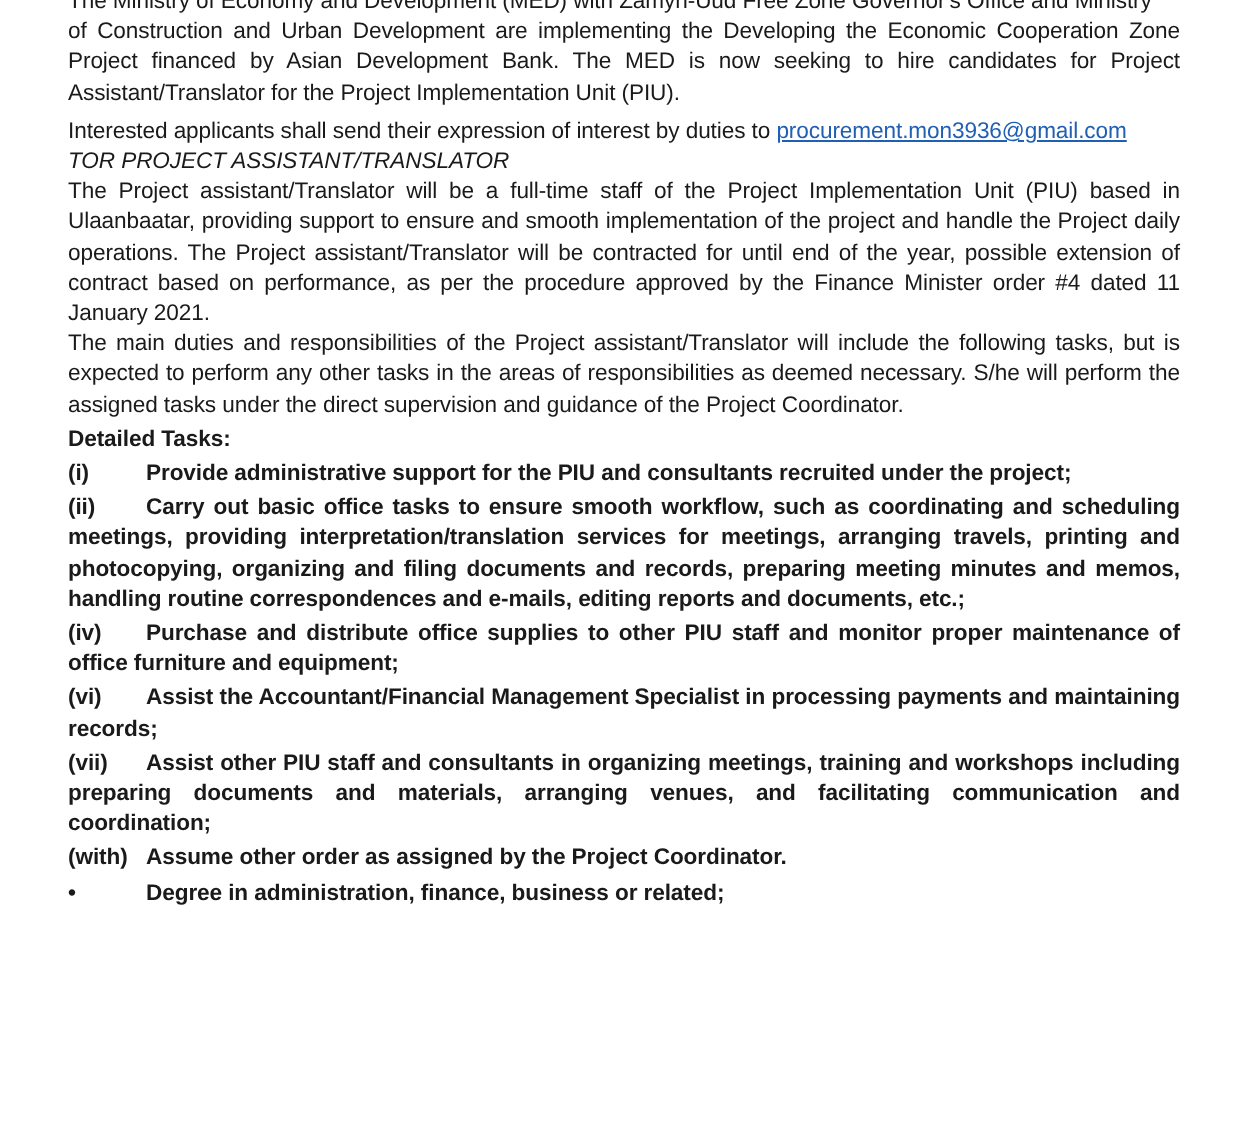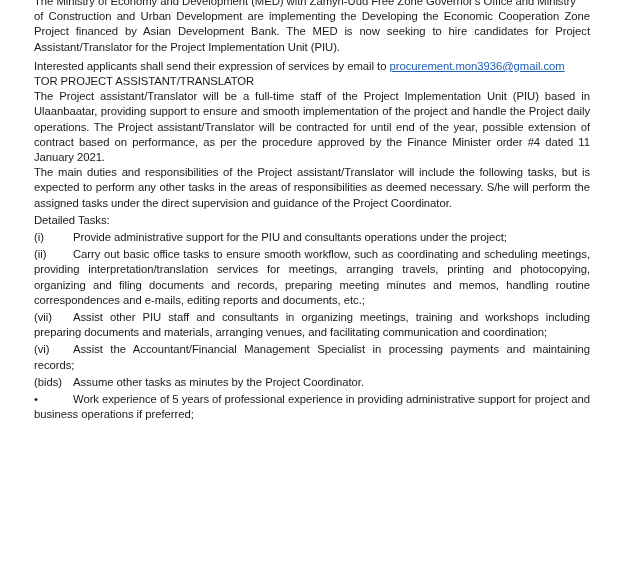--- a/index.html
+++ b/index.html
@@ -5,49 +5,50 @@
   html, body { margin:0; padding:0; background:#ffffff; }
   body { width:630px; height:570px; overflow:hidden; position:relative; }
   .page {
     position:absolute; left:34px; top:-6px; width:556px;
     font-family:"Liberation Sans", sans-serif;
     font-size:11.3px; line-height:15.2px; color:#1a1a1a;
     letter-spacing:-0.05px;
   }
   .p { margin:0; text-align:justify; }
   .gap-s { margin-top:4px; }
-  .gap-l { margin-top:22px; }
+  .gap-l { margin-top:22px;font-style:italic; }
   .heading { margin:0; }
   .email { color:#1f5fb4; text-decoration:underline;margin-top:36px; }
-  .item { margin:2px 0 0 0; text-align:justify; }
+  .item { margin:2px 0 0 0; text-align:justify;font-weight:bold; }
   .num { display:inline-block; width:39px; }
   .bullet { display:inline-block; width:39px; }
 </style>
 </head>
 <body>
 
 <div class="page">
   <p class="p">The Ministry of Economy and Development (MED) with Zamyn-Uud Free Zone Governor's Office and Ministry</p>
   <p class="p">of Construction and Urban Development are implementing the Developing the Economic Cooperation Zone Project financed by Asian Development Bank. The MED is now seeking to hire candidates for Project Assistant/Translator  for the Project Implementation Unit (PIU).</p>
 
   <p class="p gap-s">
-    <span>Interested applicants shall send their expression of services by email to </span>
+    <span>Interested applicants shall send their expression of interest by duties to </span>
     <span class="email">procurement.mon3936@gmail.com</span><br>
   </p>
 
   <p class="heading gap-l">TOR PROJECT ASSISTANT/TRANSLATOR</p>
   <p class="p">The Project assistant/Translator will be a full-time staff of the Project Implementation Unit (PIU) based in Ulaanbaatar, providing support to ensure and smooth implementation of the project and handle the Project daily operations. The Project assistant/Translator will be contracted for until end of the year, possible extension of contract based on performance, as per the procedure approved by the Finance Minister order #4 dated 11 January 2021.</p>
   <p class="p">The main duties and responsibilities of the Project assistant/Translator will include the following tasks, but is expected to perform any other tasks in the areas of responsibilities as deemed necessary. S/he will perform the assigned tasks under the direct supervision and guidance of the Project Coordinator.</p>
   <p class="item">Detailed Tasks:</p>
 
   <div>
-    <p class="item"><span class="num">(i)</span><span>Provide administrative support for the PIU and consultants operations under the project;</span></p>
+    <p class="item"><span class="num">(i)</span><span>Provide administrative support for the PIU and consultants recruited under the project;</span></p>
     <p class="item"><span class="num">(ii)</span><span>Carry out basic office tasks to ensure smooth workflow, such as coordinating and scheduling meetings, providing interpretation/translation services for meetings, arranging travels, printing and photocopying, organizing and filing documents and records, preparing meeting minutes and memos, handling routine correspondences and e-mails, editing reports and documents, etc.;</span></p>
+    <p class="item"><span class="num">(iv)</span><span>Purchase and distribute office supplies to other PIU staff and monitor proper maintenance of office furniture and equipment;</span></p>
+    <p class="item"><span class="num">(vi)</span><span>Assist the Accountant/Financial Management Specialist in processing payments and maintaining records;</span></p>
     <p class="item"><span class="num">(vii)</span><span>Assist other PIU staff and consultants in organizing meetings, training and workshops including preparing documents and materials, arranging venues, and facilitating communication and coordination;</span></p>
-    <p class="item"><span class="num">(vi)</span><span>Assist the Accountant/Financial Management Specialist in processing payments and maintaining records;</span></p>
-    <p class="item"><span class="num">(bids)</span><span>Assume other tasks as minutes by the Project Coordinator.</span></p>
+    <p class="item"><span class="num">(with)</span><span>Assume other order as assigned by the Project Coordinator.</span></p>
   </div>
 
   <div>
-    <p class="item"><span class="bullet">•</span><span>Work experience of 5 years of professional experience in providing administrative support for project and business operations if preferred;</span></p>
+    <p class="item"><span class="bullet">•</span><span>Degree in administration, finance, business or related;</span></p>
 
   </div>
 </div>
 
 </body></html>

